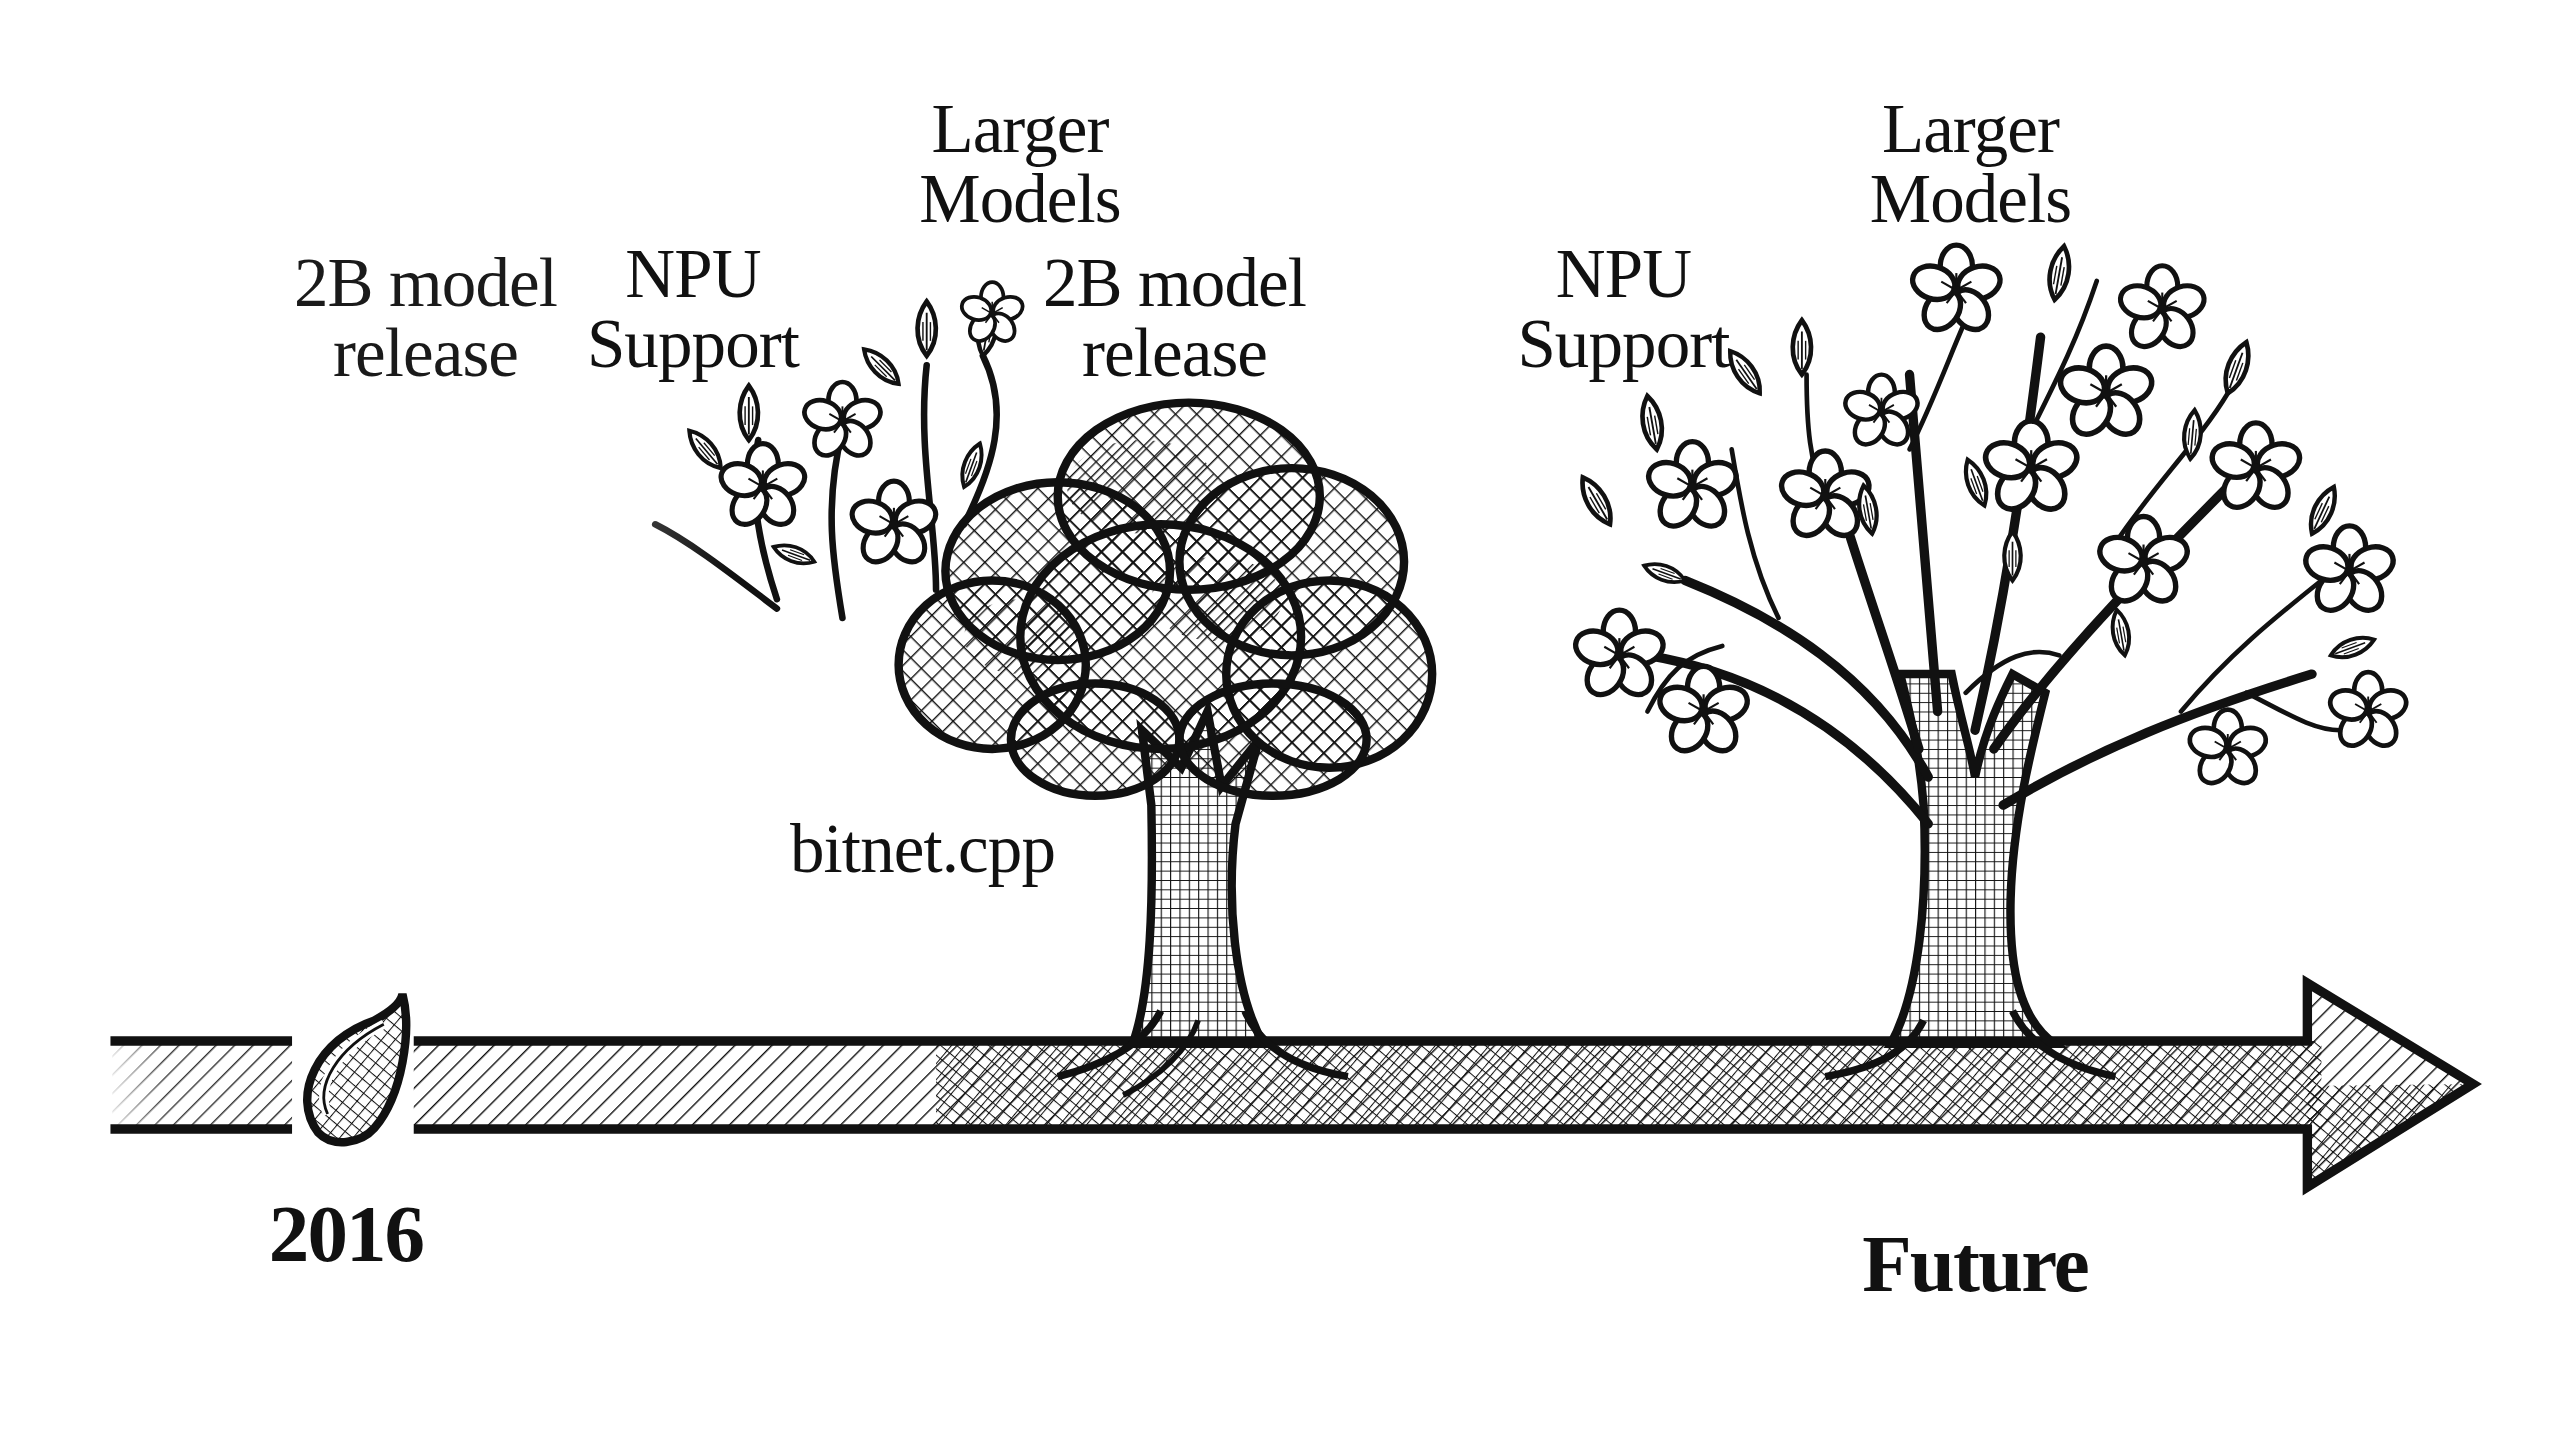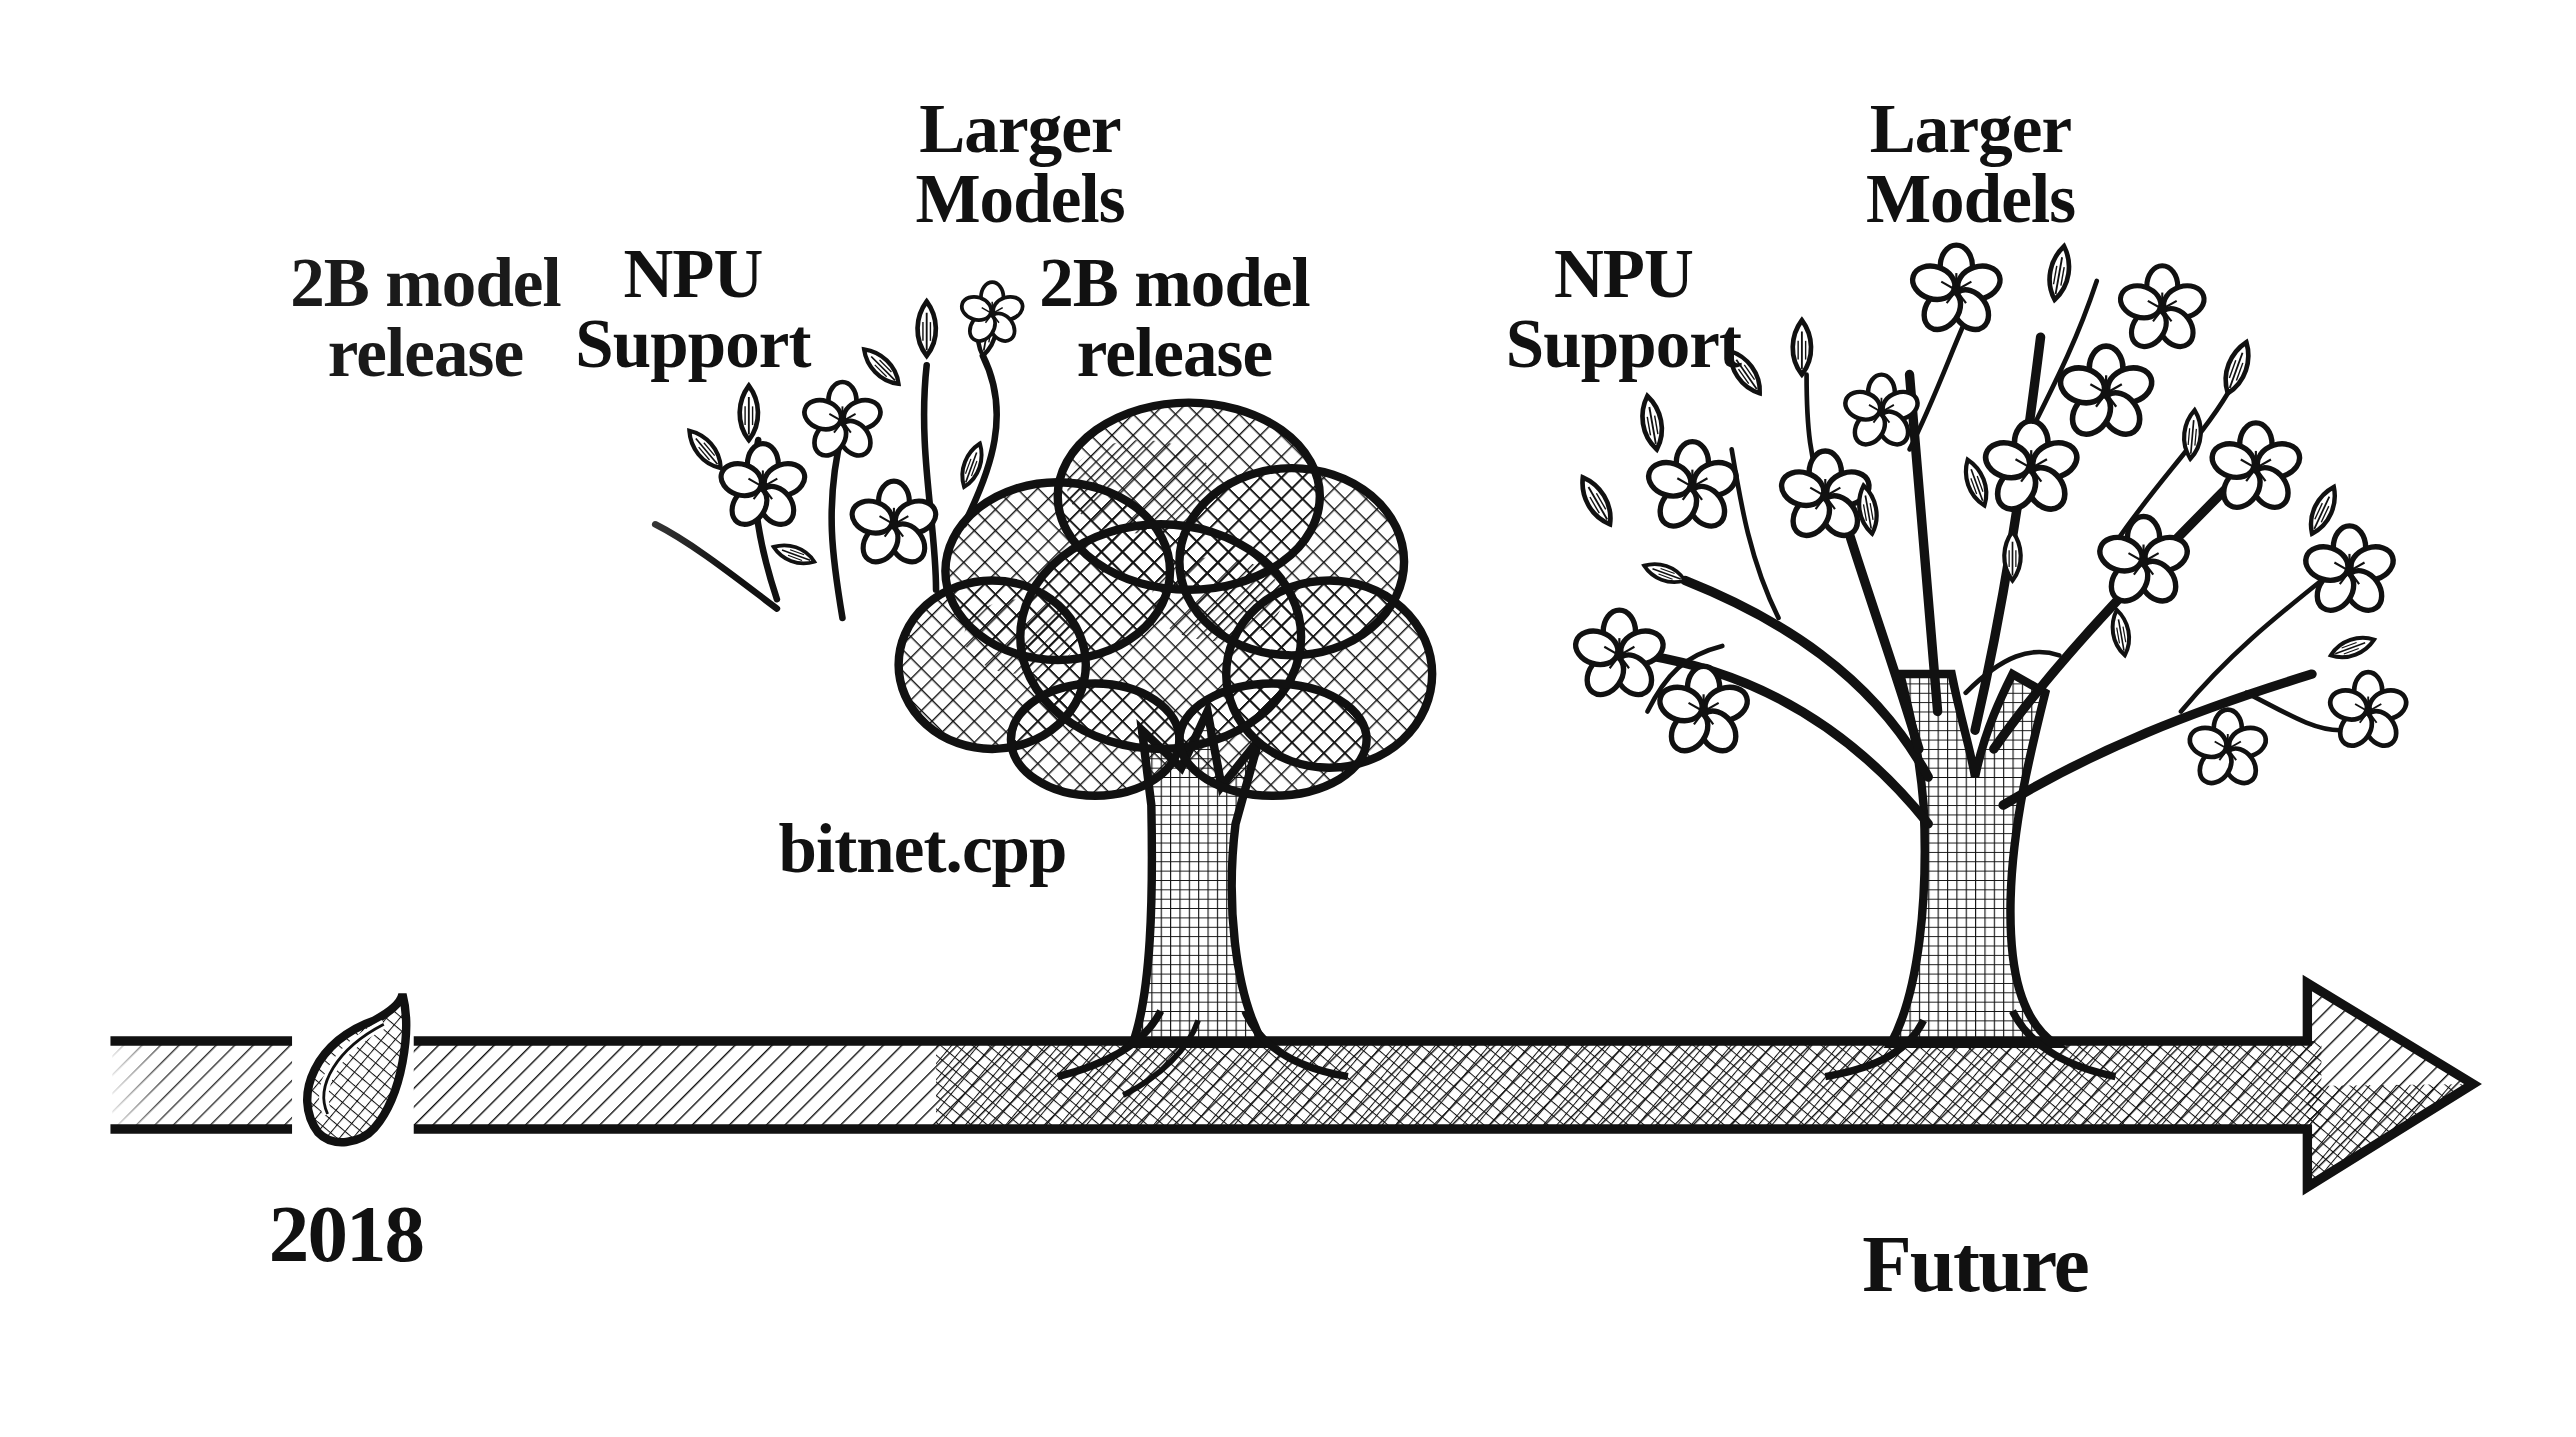--- a/index.html
+++ b/index.html
@@ -8,21 +8,21 @@
       width: 2576px;
       height: 1438px;
       background: #ffffff;
       overflow: hidden;
       font-family: "DejaVu Serif", "Liberation Serif", serif;
       color: #111111;
     }
     .lbl {
       position: absolute;
       font-family: "Liberation Serif", "DejaVu Serif", serif;
-      font-weight: 700;
+      font-weight: 400;
       color: #111111;
       text-align: center;
       line-height: 1.02;
       white-space: nowrap;
       letter-spacing: -0.9px;
     }
     .lbl .ln { display: block; }
     .lbl-lg { font-size: 69px; }
     .lbl-year { font-size: 81px; font-weight: 700; letter-spacing: -1.9px; }
     .fade-label { opacity: 0.96; }
@@ -209,21 +209,21 @@
       <use href="#leaf" transform="translate(2340 490) rotate(5) scale(0.9)"></use>
       <use href="#leaf" transform="translate(2470 570) rotate(25) scale(0.95)"></use>
       <use href="#leaf" transform="translate(2490 700) rotate(70) scale(0.85)"></use>
       <use href="#leaf" transform="translate(2270 700) rotate(-10) scale(0.85)"></use>
       <use href="#leaf" transform="translate(2150 620) scale(0.9)"></use>
       <use href="#leaf" transform="translate(2120 540) rotate(-20) scale(0.9)"></use>
       <use href="#leaf" transform="translate(1800 620) rotate(-70) scale(0.8)"></use>
     </g>
   </svg>
 
-  <div class="lbl lbl-year" style="left:215px; top:1193px; width:262px;">2018</div>
+  <div class="lbl lbl-year" style="left:215px; top:1193px; width:262px;">2016</div>
 
   <div class="lbl lbl-lg fade-label" style="left:271px; top:248px; width:309px;">
     <span class="ln">2B model</span>
     <span class="ln">release</span>
   </div>
   <div class="lbl lbl-lg" style="left:562px; top:239px; width:262px;">
     <span class="ln">NPU</span>
     <span class="ln">Support</span>
   </div>
   <div class="lbl lbl-lg" style="left:889px; top:94px; width:262px;">

